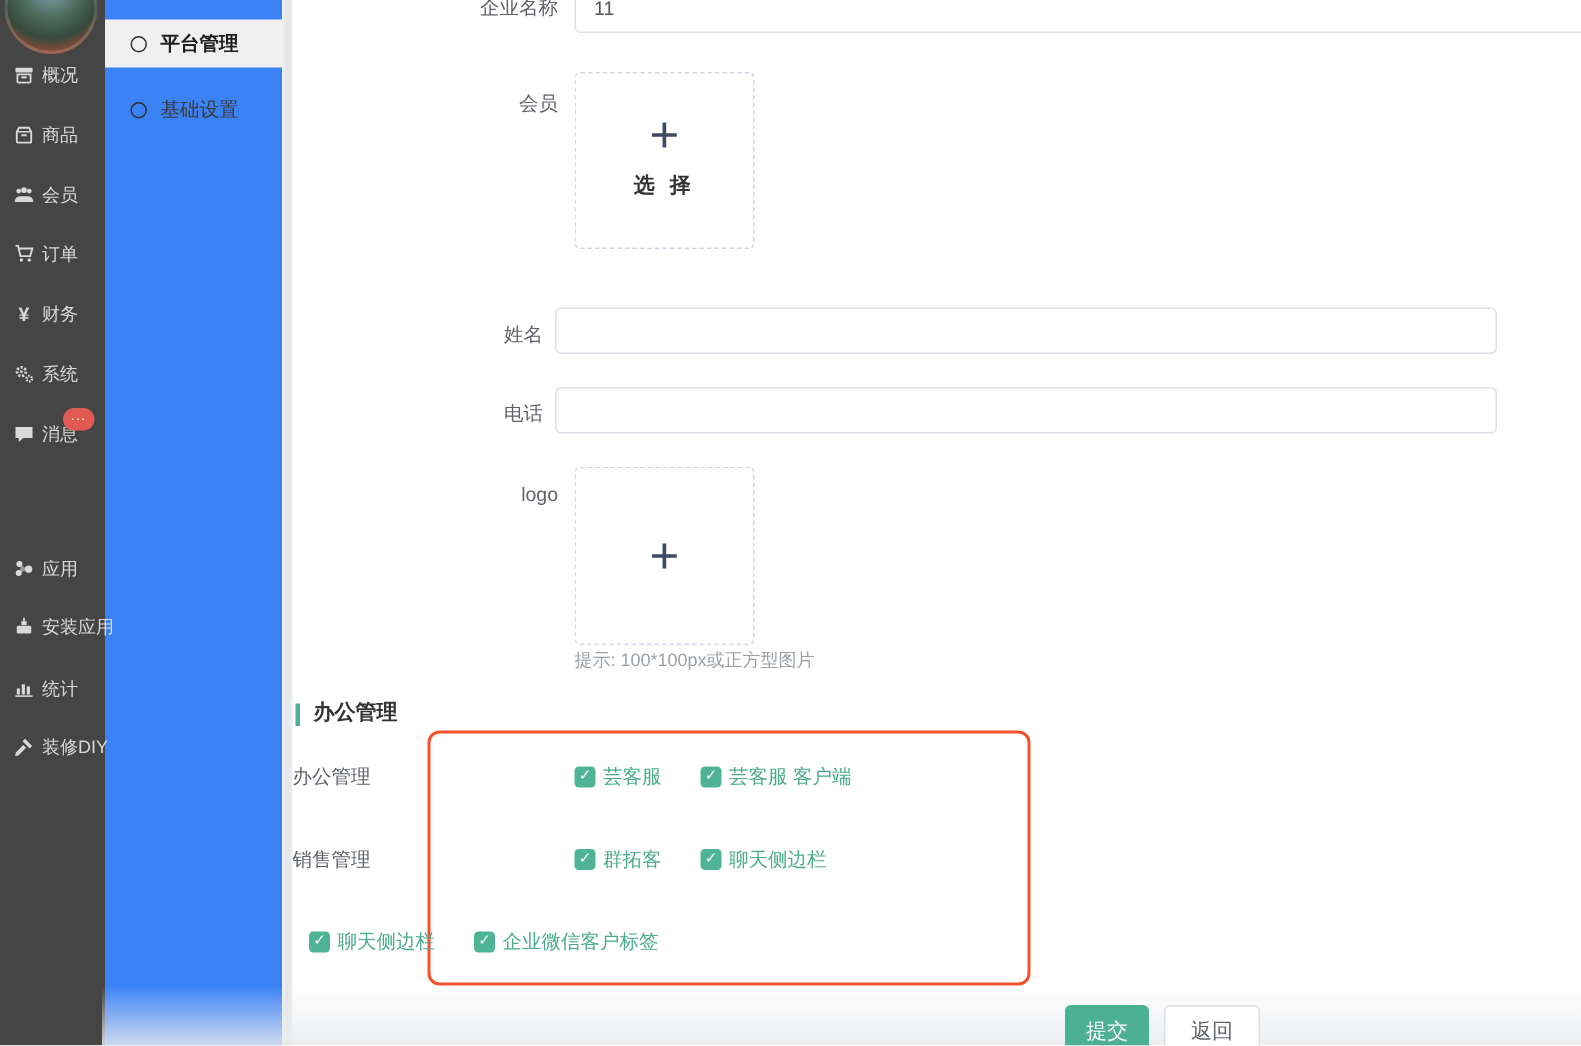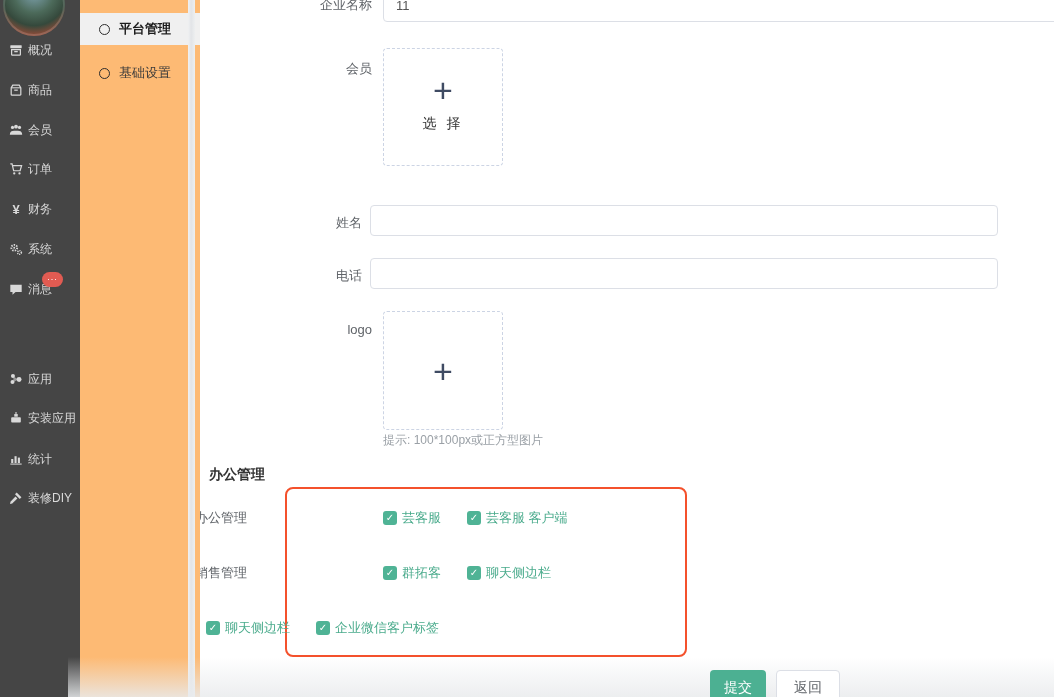--- a/index.html
+++ b/index.html
@@ -1,47 +1,47 @@
 <!DOCTYPE html>
 <html><head>
 <meta charset="utf-8">
 <style>
   html,body{margin:0;padding:0;background:#fff;}
   .app{position:relative;width:1054px;height:697px;overflow:hidden;background:#fff;
        font-family:"Liberation Sans","DejaVu Sans",sans-serif;}
   
-  .sidebar{position:absolute;left:0;top:0;width:80px;height:100%;background:#454545;z-index:6;}
+  .sidebar{position:absolute;left:0;top:0;width:70px;height:100%;background:#454545;z-index:6;}
   .avatar{position:absolute;left:3px;top:-26px;width:62px;height:62px;border-radius:50%;
           background:radial-gradient(circle at 50% 30%,#7fa3b0 0%,#4c6a5a 38%,#35493c 62%,#8e4b38 80%,#57301f 100%);
           box-shadow:0 0 0 2px rgba(255,255,255,.15) inset;}
   .nav-item{position:absolute;left:9px;height:18px;display:flex;align-items:center;gap:5px;
             color:#d9d9d9;font-size:12px;white-space:nowrap;cursor:pointer;}
   .nav-icon{width:14px;height:14px;display:flex;flex:none;}
   .nav-icon svg{display:block;width:14px;height:14px;}
   .yen{font-size:13px;font-weight:bold;color:#d9d9d9;width:14px;text-align:center;}
   .badge{position:absolute;left:33px;top:-8px;width:21px;height:15px;border-radius:8px;
          background:#e15b52;color:#fff;font-size:9px;line-height:10px;text-align:center;letter-spacing:1px;}
   
-  .submenu{position:absolute;left:80px;top:0;width:120px;height:100%;background:#fdba74;z-index:5;}
+  .submenu{position:absolute;left:68px;top:0;width:120px;height:100%;background:#3b82f6;z-index:5;}
   .submenu-item{position:absolute;left:0;width:100%;height:32px;box-sizing:border-box;
                 display:flex;align-items:center;gap:9px;padding-left:19px;font-size:13px;color:#3a3a3a;cursor:pointer;}
   .submenu-item.selected{background:#f0f0f0;font-weight:bold;color:#1d1d1d;}
   .radio-circle{width:9px;height:9px;border:1.6px solid #2d2d2d;border-radius:50%;flex:none;}
   .scroll-strip{position:absolute;left:188px;top:0;width:7px;height:100%;z-index:5;
                 background:linear-gradient(90deg,#f0f1f2,#e2e4e7 45%,#edeff0);}
   
   .main{position:absolute;left:195px;top:0;width:688px;height:100%;background:#fff;z-index:1;}
   .f-label{position:absolute;left:87px;width:90px;text-align:right;font-size:13px;color:#5f6368;}
   .f-label.shift{left:77px;}
   .txt-input{position:absolute;box-sizing:border-box;border:1px solid #dcdfe6;border-radius:4px;
              padding:0 12px;font-size:13px;color:#555;outline:none;background:#fff;
              font-family:"Liberation Sans","DejaVu Sans",sans-serif;}
   .upload-box{position:absolute;left:188px;width:118px;border:1px dashed #ccd4e4;border-radius:4px;background:#fff;cursor:pointer;}
   .plus{position:absolute;left:0;right:0;text-align:center;font-size:34px;font-weight:200;color:#3f4b63;line-height:34px;}
-  .pick{position:absolute;left:0;right:0;text-align:center;font-size:14px;font-weight:normal;color:#333;letter-spacing:3px;}
+  .pick{position:absolute;left:0;right:0;text-align:center;font-size:14px;font-weight:bold;color:#333;letter-spacing:3px;}
   .help-text,.hint-text{position:absolute;left:188px;font-size:12px;color:#9aa0a6;white-space:nowrap;}
   .sec-bar{position:absolute;left:2px;top:469px;width:3px;height:15px;background:#4cb095;}
   .sec-title{position:absolute;left:14px;top:466px;font-size:14px;font-weight:bold;color:#333;}
   .perm-box{position:absolute;left:90px;top:487px;width:398px;height:166px;border:2px solid #f4512c;border-radius:8px;}
   .perm-row{position:absolute;left:0;height:16px;display:flex;align-items:center;z-index:2;}
   .perm-label{width:177px;text-align:left;font-size:13px;color:#5f6368;flex:none;}
   .opt{display:flex;align-items:center;gap:5px;margin-left:11px;cursor:pointer;}
   .opt + .opt{margin-left:26px;}
   .cbx{width:14px;height:14px;border-radius:3px;background:#4fb395;color:#fff;
        font-size:10px;line-height:14px;text-align:center;flex:none;}

